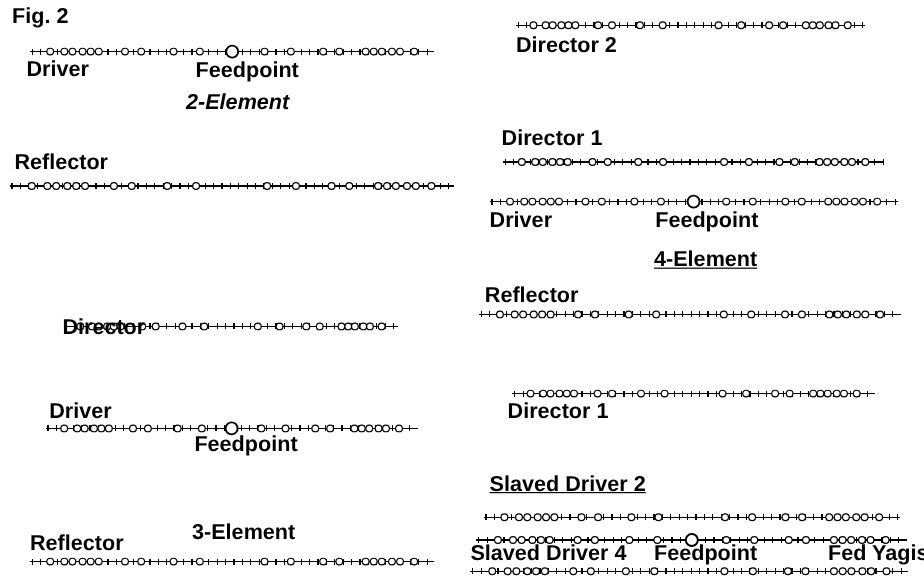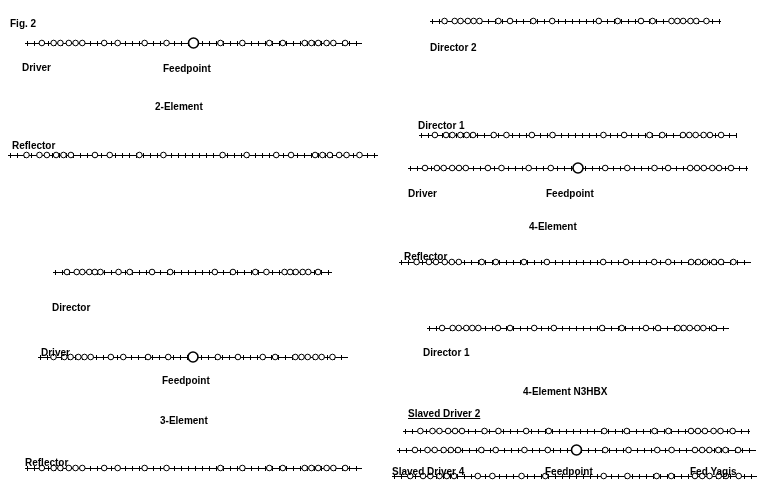--- a/index.html
+++ b/index.html
@@ -3,22 +3,22 @@
 <meta charset="utf-8">
 <style>
   html,body{margin:0;padding:0;background:#ffffff;}
   #stage{
     position:relative;width:770px;height:490px;background:#ffffff;
     font-family:"Liberation Sans",sans-serif;overflow:hidden;
   }
   #fig-svg{position:absolute;left:0;top:0;}
   .lbl{
     position:absolute;font-family:"Liberation Sans",sans-serif;
-    font-weight:bold;font-size:10px;line-height:14px;color:#000;
-    white-space:nowrap;letter-spacing:0px;margin-top:11px;
+    font-weight:bold;font-size:18px;line-height:14px;color:#000;
+    white-space:nowrap;letter-spacing:0px;
   }
 </style>
 </head>
 <body>
 
 <div id="stage">
   <svg id="fig-svg" width="770" height="490" viewBox="0 0 770 490">
       <g>
         <g>
           <line x1="25" y1="43" x2="362" y2="43" stroke="#000000" stroke-width="1" shape-rendering="crispEdges"></line>
@@ -944,31 +944,30 @@
           <circle cx="627.425" cy="476" r="2.8" fill="#ffffff" stroke="#000000" stroke-width="1"></circle>
           <circle cx="545.3" cy="476" r="2.8" fill="#ffffff" stroke="#000000" stroke-width="1"></circle>
           <circle cx="603.7" cy="476" r="2.8" fill="#ffffff" stroke="#000000" stroke-width="1"></circle>
         </g>
       </g>
     </svg>
   <div class="lbl" style="left:10px;top:6px">Fig. 2</div>
 <div class="lbl" style="left: 22px; top: 50px;">Driver</div>
     <div class="lbl" style="left: 163px; top: 51px;">Feedpoint</div>
     <div class="lbl" style="left: 12px; top: 128px;">Reflector</div>
-    <div class="lbl" style="left: 155px; top: 89px;">2-Element</div>
-    <div class="lbl" style="left: 52px; top: 290px;">Director</div>
+    <div class="lbl" style="left: 155px; top: 78px; font-style: italic;">2-Element</div>
+    <div class="lbl" style="left: 52px; top: 265px;">Director</div>
     <div class="lbl" style="left: 41px; top: 335px;">Driver</div>
     <div class="lbl" style="left: 162px; top: 363px;">Feedpoint</div>
     <div class="lbl" style="left: 25px; top: 445px;">Reflector</div>
-    <div class="lbl" style="left: 160px; top: 403px;">3-Element</div>
+    <div class="lbl" style="left: 160px; top: 436px;">3-Element</div>
     <div class="lbl" style="left: 430px; top: 30px;">Director 2</div>
     <div class="lbl" style="left: 418px; top: 108px;">Director 1</div>
     <div class="lbl" style="left: 408px; top: 176px;">Driver</div>
     <div class="lbl" style="left: 546px; top: 176px;">Feedpoint</div>
     <div class="lbl" style="left: 404px; top: 239px;">Reflector</div>
-    <div class="lbl" style="left: 529px; top: 209px;">4-Element</div>
+    <div class="lbl" style="left: 545px; top: 209px; text-decoration: underline;">4-Element</div>
     <div class="lbl" style="left: 423px; top: 335px;">Director 1</div>
     <div class="lbl" style="left: 408px; top: 396px; text-decoration: underline;">Slaved Driver 2</div>
     <div class="lbl" style="left: 545px; top: 454px;">Feedpoint</div>
     <div class="lbl" style="left: 690px; top: 454px;">Fed Yagis</div>
     <div class="lbl" style="left: 392px; top: 454px;">Slaved Driver 4</div>
-    <div class="lbl" style="left: 523px; top: 374px;">4-Element N3HBX</div>
   </div>
 
 </body></html>

